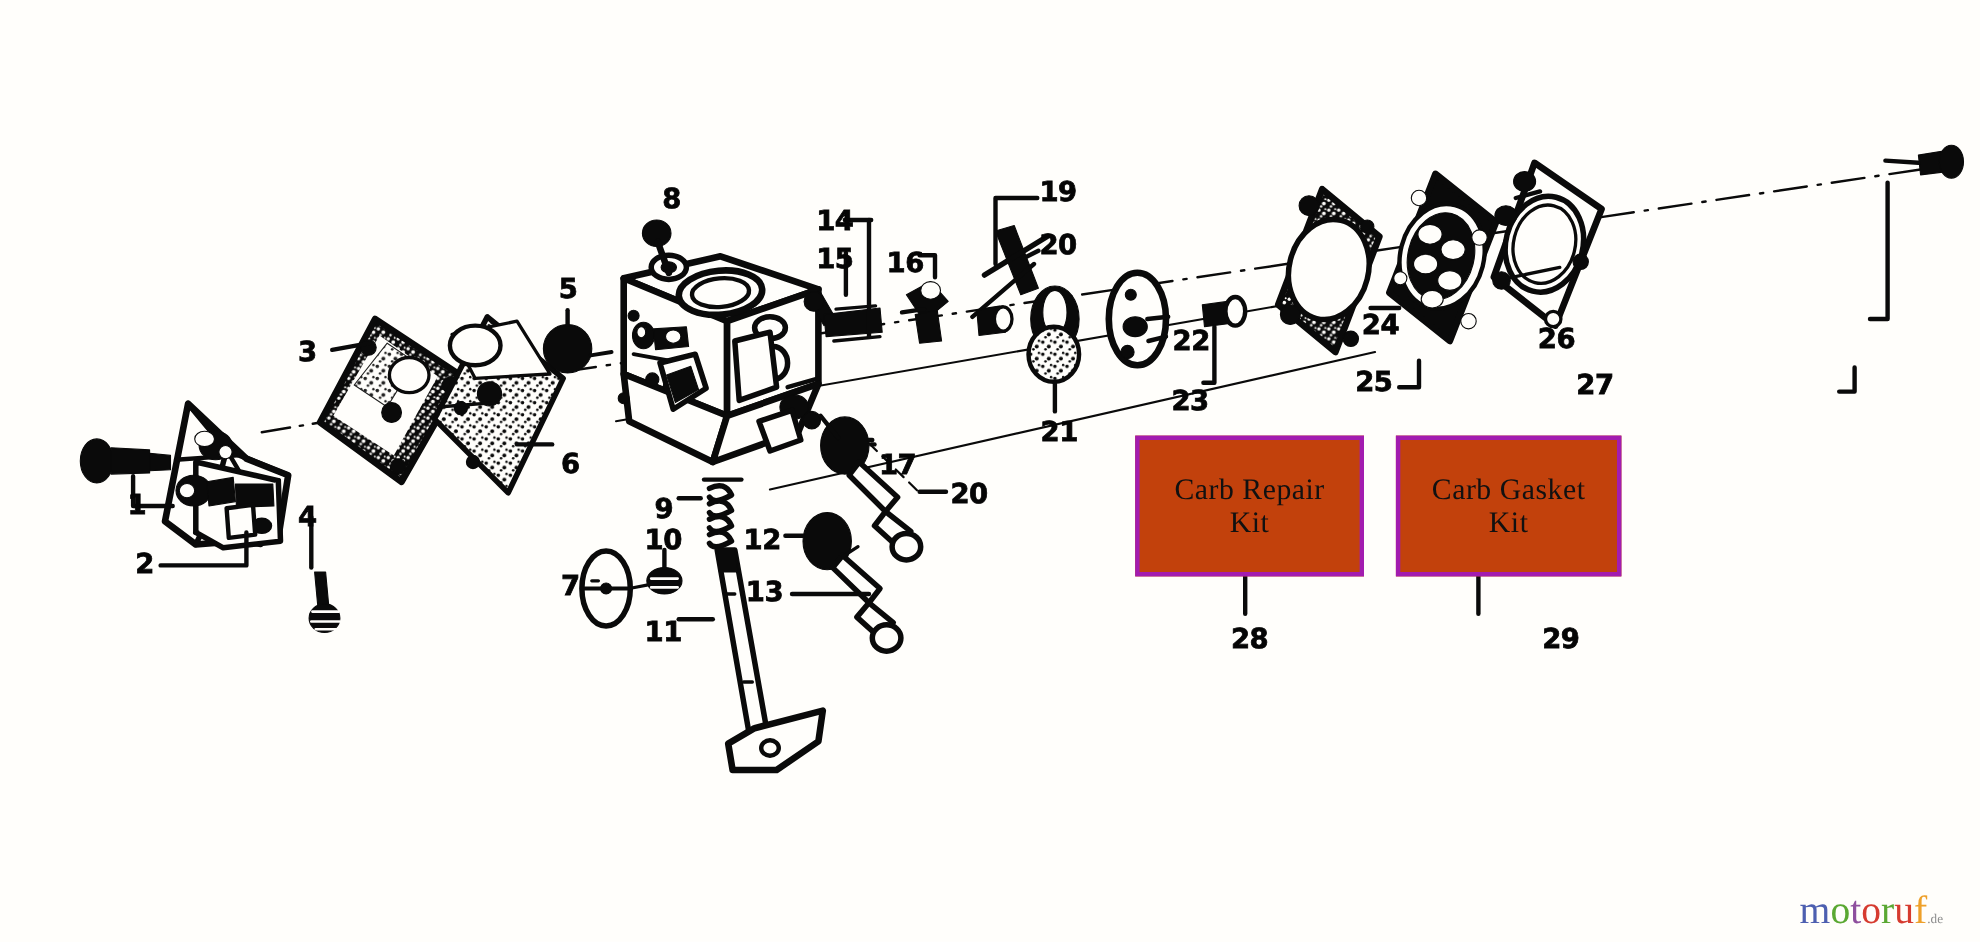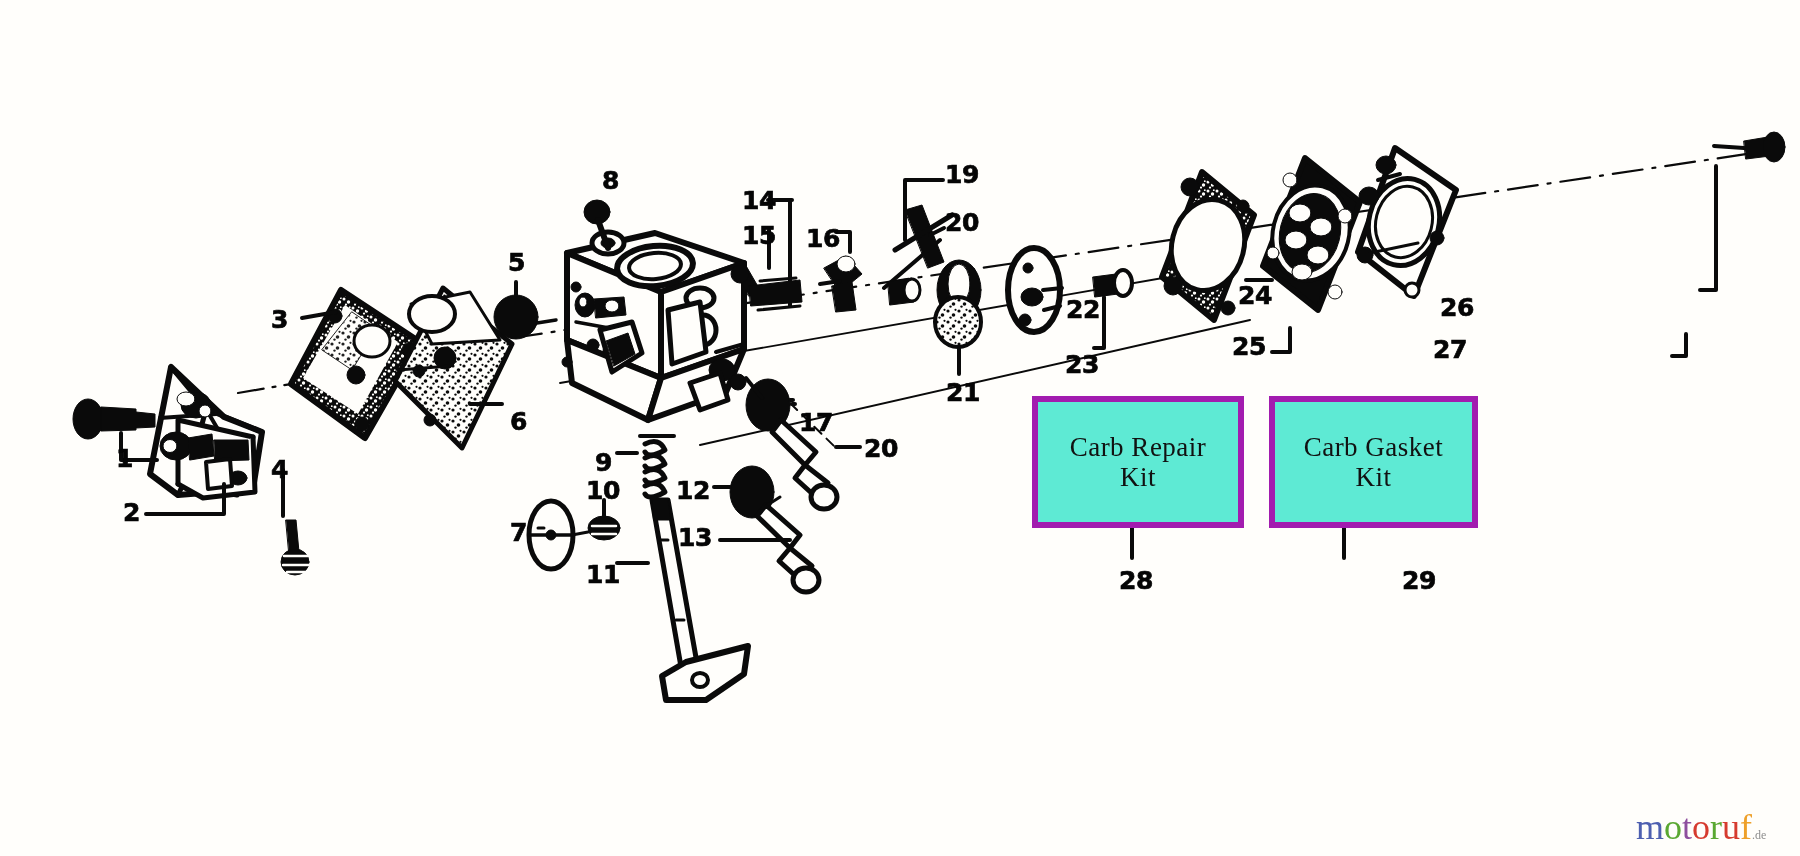--- a/index.html
+++ b/index.html
@@ -16,22 +16,22 @@
     font-weight:bold;
     font-size:25px;
     color:#050505;
     letter-spacing:-0.5px;
     line-height:1;
     -webkit-text-stroke:0.7px #050505;
     white-space:nowrap;
   }
   .kitbox{
     position:absolute;
-    border:6px solid #a21caf;
-    background:#5eead4;
+    border:4px solid #a21caf;
+    background:#c2410c;
     display:flex;align-items:center;justify-content:center;
     text-align:center;
   }
   .kitbox span{
     font-family:"Liberation Serif", serif;
     font-size:27px;
     color:#111;
     line-height:1.12;
     letter-spacing:0.5px;
     white-space:pre-line;
@@ -360,21 +360,21 @@
   <div class="callout" style="left:806px;top:226px;">16</div>
   <div class="callout" style="left:799px;top:410px;">17</div>
   <div class="callout" style="left:864px;top:436px;">20</div>
   <div class="callout" style="left:945px;top:162px;">19</div>
   <div class="callout" style="left:945px;top:210px;">20</div>
   <div class="callout" style="left:946px;top:380px;">21</div>
   <div class="callout" style="left:1066px;top:297px;">22</div>
   <div class="callout" style="left:1065px;top:352px;">23</div>
   <div class="callout" style="left:1238px;top:283px;">24</div>
   <div class="callout" style="left:1232px;top:334px;">25</div>
-  <div class="callout" style="left:1440px;top:295px;">26</div>
+  <div class="callout" style="left:1398px;top:295px;">26</div>
   <div class="callout" style="left:1433px;top:337px;">27</div>
   <div class="callout" style="left:1119px;top:568px;">28</div>
   <div class="callout" style="left:1402px;top:568px;">29</div>
 
   <div class="kitbox" style="left:1032px;top:396px;width:200px;height:120px;">
     <span>Carb Repair
 Kit</span>
   </div>
   <div class="kitbox" style="left:1269px;top:396px;width:197px;height:120px;">
     <span>Carb Gasket

